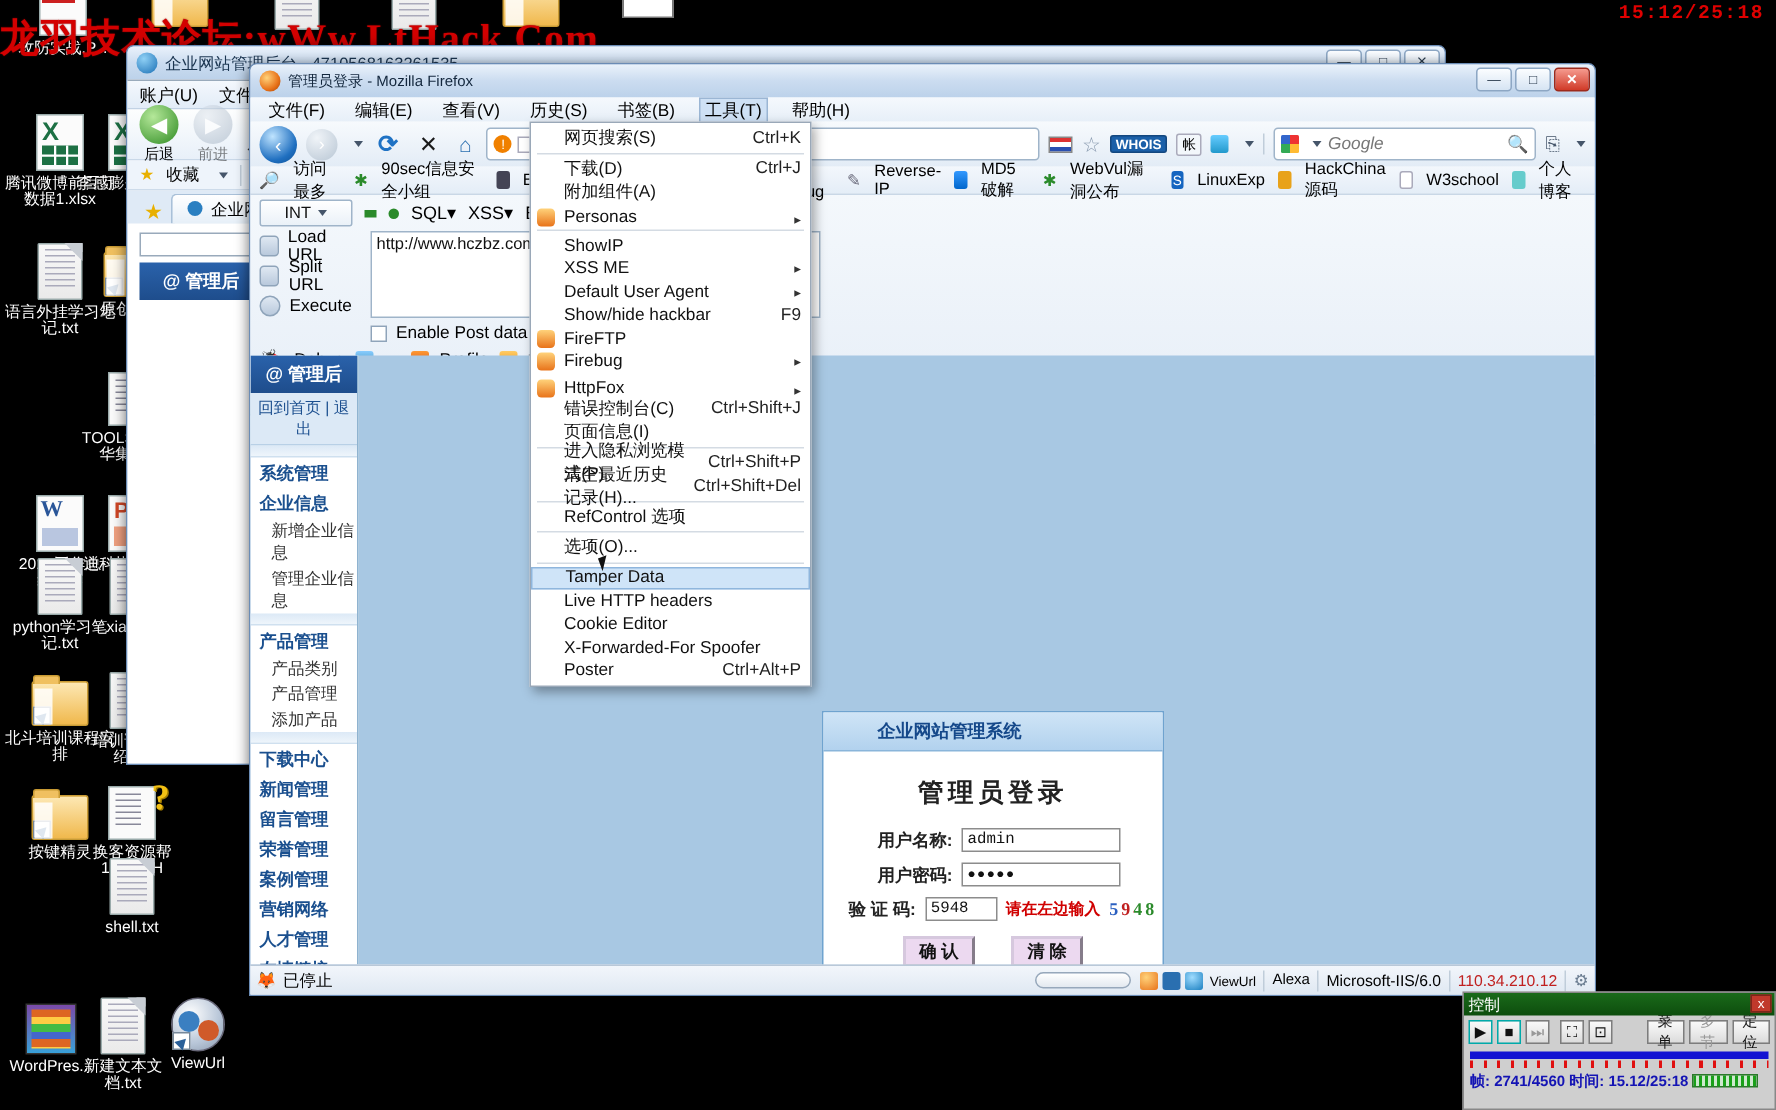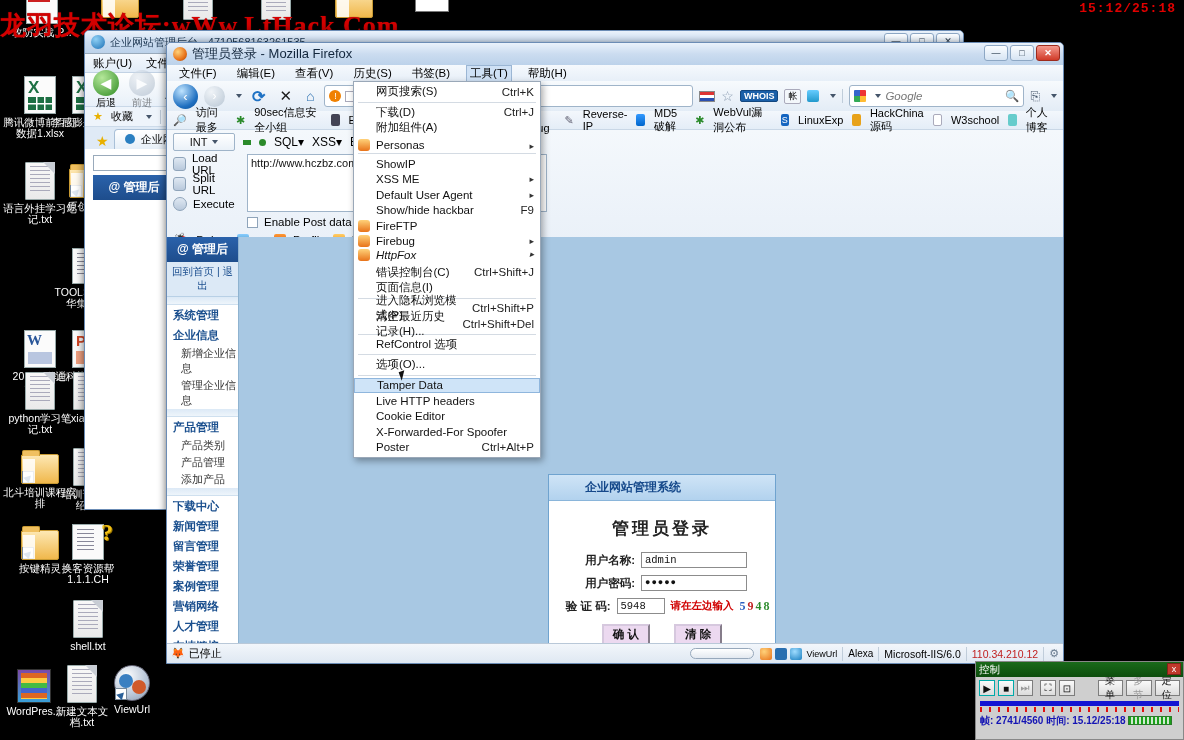--- a/index.html
+++ b/index.html
@@ -234,21 +234,21 @@
       <span class="gl ic-folder">
           <span class="shortcut-arrow"></span>
         </span>
       <span class="cap">按键精灵</span>
     </div>
     <div class="dicon" style="left:50px;top:524px;">
       <span class="gl ic-chm"></span>
       <span class="cap">换客资源帮 1.1.1.CH</span>
     </div>
 
-    <div class="dicon" style="left:50px;top:600px;">
+    <div class="dicon" style="left:50px;top:572px;">
       <span class="gl ic-doc"></span>
       <span class="cap">shell.txt</span>
     </div>
 
     <div class="dicon" style="left:-4px;top:665px;">
       <span class="gl ic-rar"></span>
       <span class="cap">WordPres...</span>
     </div>
     <div class="dicon" style="left:44px;top:665px;">
       <span class="gl ic-doc"></span>
@@ -312,21 +312,21 @@
       <div style="padding:6px 8px 0;">
         <div style="height:16px;border:1px solid #9ab;background:#fff;margin-bottom:4px;"></div>
         <div style="width:82px;background:linear-gradient(#2a62ab,#1e4d8c);color:#fff;font:bold 12px 'Liberation Sans',sans-serif;text-align:center;padding:4px 0;">@ 管理后</div>
       </div>
     </div>
   </div>
 
   <div class="win" id="ff">
     <div class="win-titlebar">
       <span style="width:14px;height:14px;border-radius:50%;background:radial-gradient(circle at 35% 35%,#ffd27a,#e8731a 60%,#a33c00);margin-right:5px;"></span>
-      <span style="font-size:13px;color:#12263c;">管理员登录 - Mozilla Firefox</span>
+      <span style="font-size:10px;color:#12263c;">管理员登录 - Mozilla Firefox</span>
       <span class="wbtns">
         <span class="wbtn">—</span>
         <span class="wbtn">□</span>
         <span class="wbtn close">✕</span>
       </span>
     </div>
 
     <div class="ffbody">
 
       <div class="ff-menubar">
@@ -575,21 +575,21 @@
           </div>
           <div class="tm-row" style="display: flex; align-items: center; height: 15.5px; padding: 0px 6px 0px 22px; position: relative;">
             <span style="position: absolute; left: 4px; width: 12px; height: 12px; border-radius: 3px; background: linear-gradient(rgb(255, 210, 122), rgb(232, 115, 26));"></span>
             <span style="flex: 1 1 0%;">FireFTP</span>
           </div>
           <div class="tm-row" style="display: flex; align-items: center; height: 15.5px; padding: 0px 6px 0px 22px; position: relative;">
             <span style="position: absolute; left: 4px; width: 12px; height: 12px; border-radius: 3px; background: linear-gradient(rgb(255, 210, 122), rgb(232, 115, 26));"></span>
             <span style="flex: 1 1 0%;">Firebug</span>
             <span style="margin-left: 8px; font-size: 9px; color: rgb(51, 51, 51);">▸</span>
           </div>
-          <div class="tm-row" style="display: flex; align-items: flex-start; height: 15.5px; padding: 0px 6px 0px 22px; position: relative; font-style: italic;">
+          <div class="tm-row" style="display: flex; align-items: flex-end; height: 15.5px; padding: 0px 6px 0px 22px; position: relative;">
             <span style="position: absolute; left: 4px; width: 12px; height: 12px; border-radius: 3px; background: linear-gradient(rgb(255, 210, 122), rgb(232, 115, 26));"></span>
             <span style="flex: 1 1 0%;">HttpFox</span>
             <span style="margin-left: 8px; font-size: 9px; color: rgb(51, 51, 51);">▸</span>
           </div>
           <div class="tm-row" style="display: flex; align-items: center; height: 15.5px; padding: 0px 6px 0px 22px; position: relative;">
             <span style="flex: 1 1 0%;">错误控制台(C)</span>
             <span style="color: rgb(34, 34, 34); margin-left: 10px;">Ctrl+Shift+J</span>
           </div>
           <div class="tm-row" style="display: flex; align-items: center; height: 15.5px; padding: 0px 6px 0px 22px; position: relative;">
             <span style="flex: 1 1 0%;">页面信息(I)</span>

